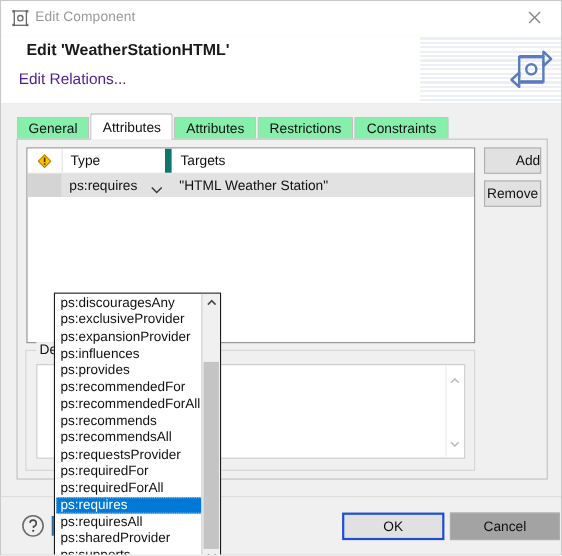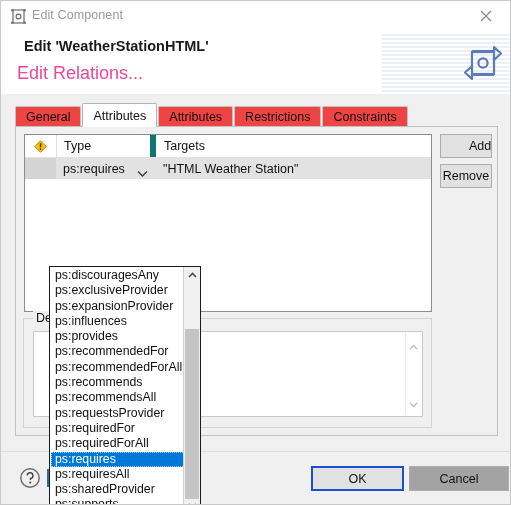--- a/index.html
+++ b/index.html
@@ -68,22 +68,22 @@
     left: 12px; top: 6px;
     font-size: 14.5px;
     font-weight: bold;
     color: #1a1a1a;
     white-space: nowrap;
     margin-left: 11px;
   }
   .header-sub {
     position: absolute;
     left: 16px; top: 31px;
-    font-size: 18px;
-    color: #ec4899;
+    font-size: 14px;
+    color: #4c1d95;
     white-space: nowrap;
   }
   .header-banner {
     position: absolute;
     right: 0; top: 0;
     width: 130px; height: 62px;
     background: repeating-linear-gradient(
       to bottom,
       #ffffff 0px, #ffffff 2px,
       #eceff5 2px, #eceff5 4px);
@@ -111,21 +111,21 @@
     display: flex;
     align-items: flex-end;
   }
   .tab {
     height: 20px;
     padding: 0 10px;
     display: flex;
     align-items: center;
     font-size: 12.5px;
     color: #111111;
-    background: #ef4444;
+    background: #86efac;
     border: 1px solid #c0c0c0;
     border-bottom: none;
     border-radius: 2px 2px 0 0;
     margin-right: 1px;
     cursor: default;
     white-space: nowrap;
   }
   .tab.selected {
     background: #ffffff;
     height: 23px;

